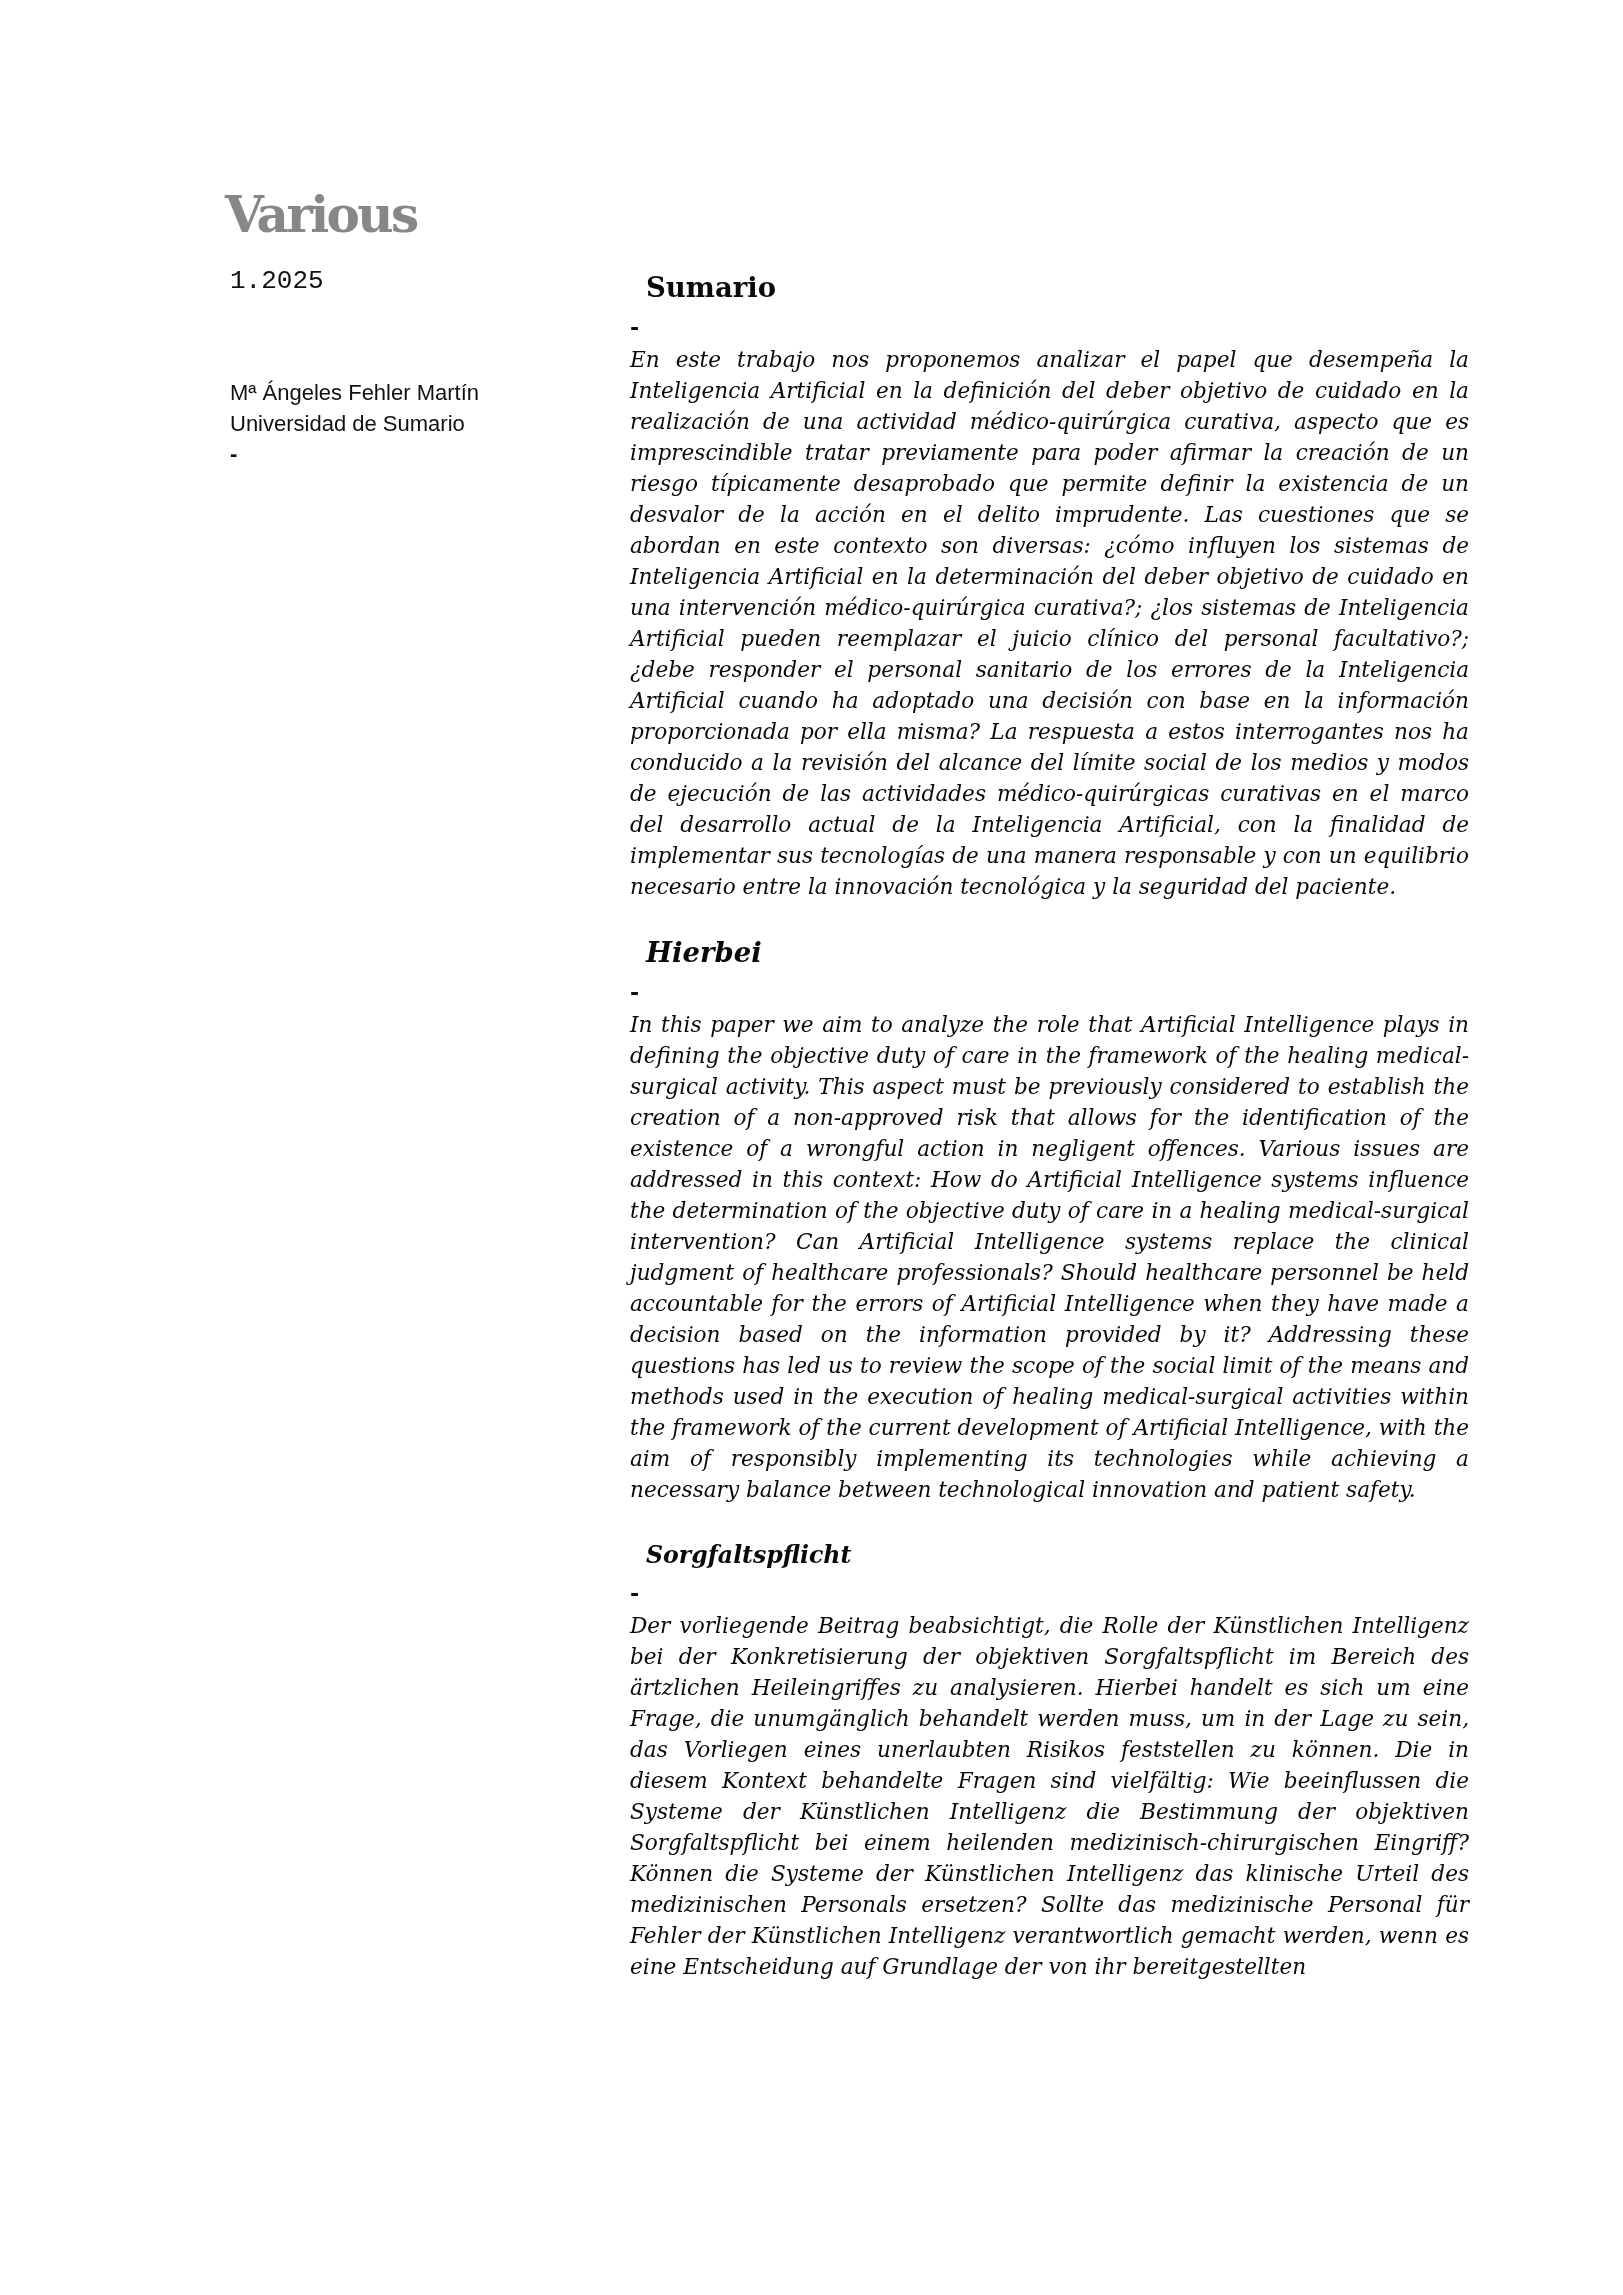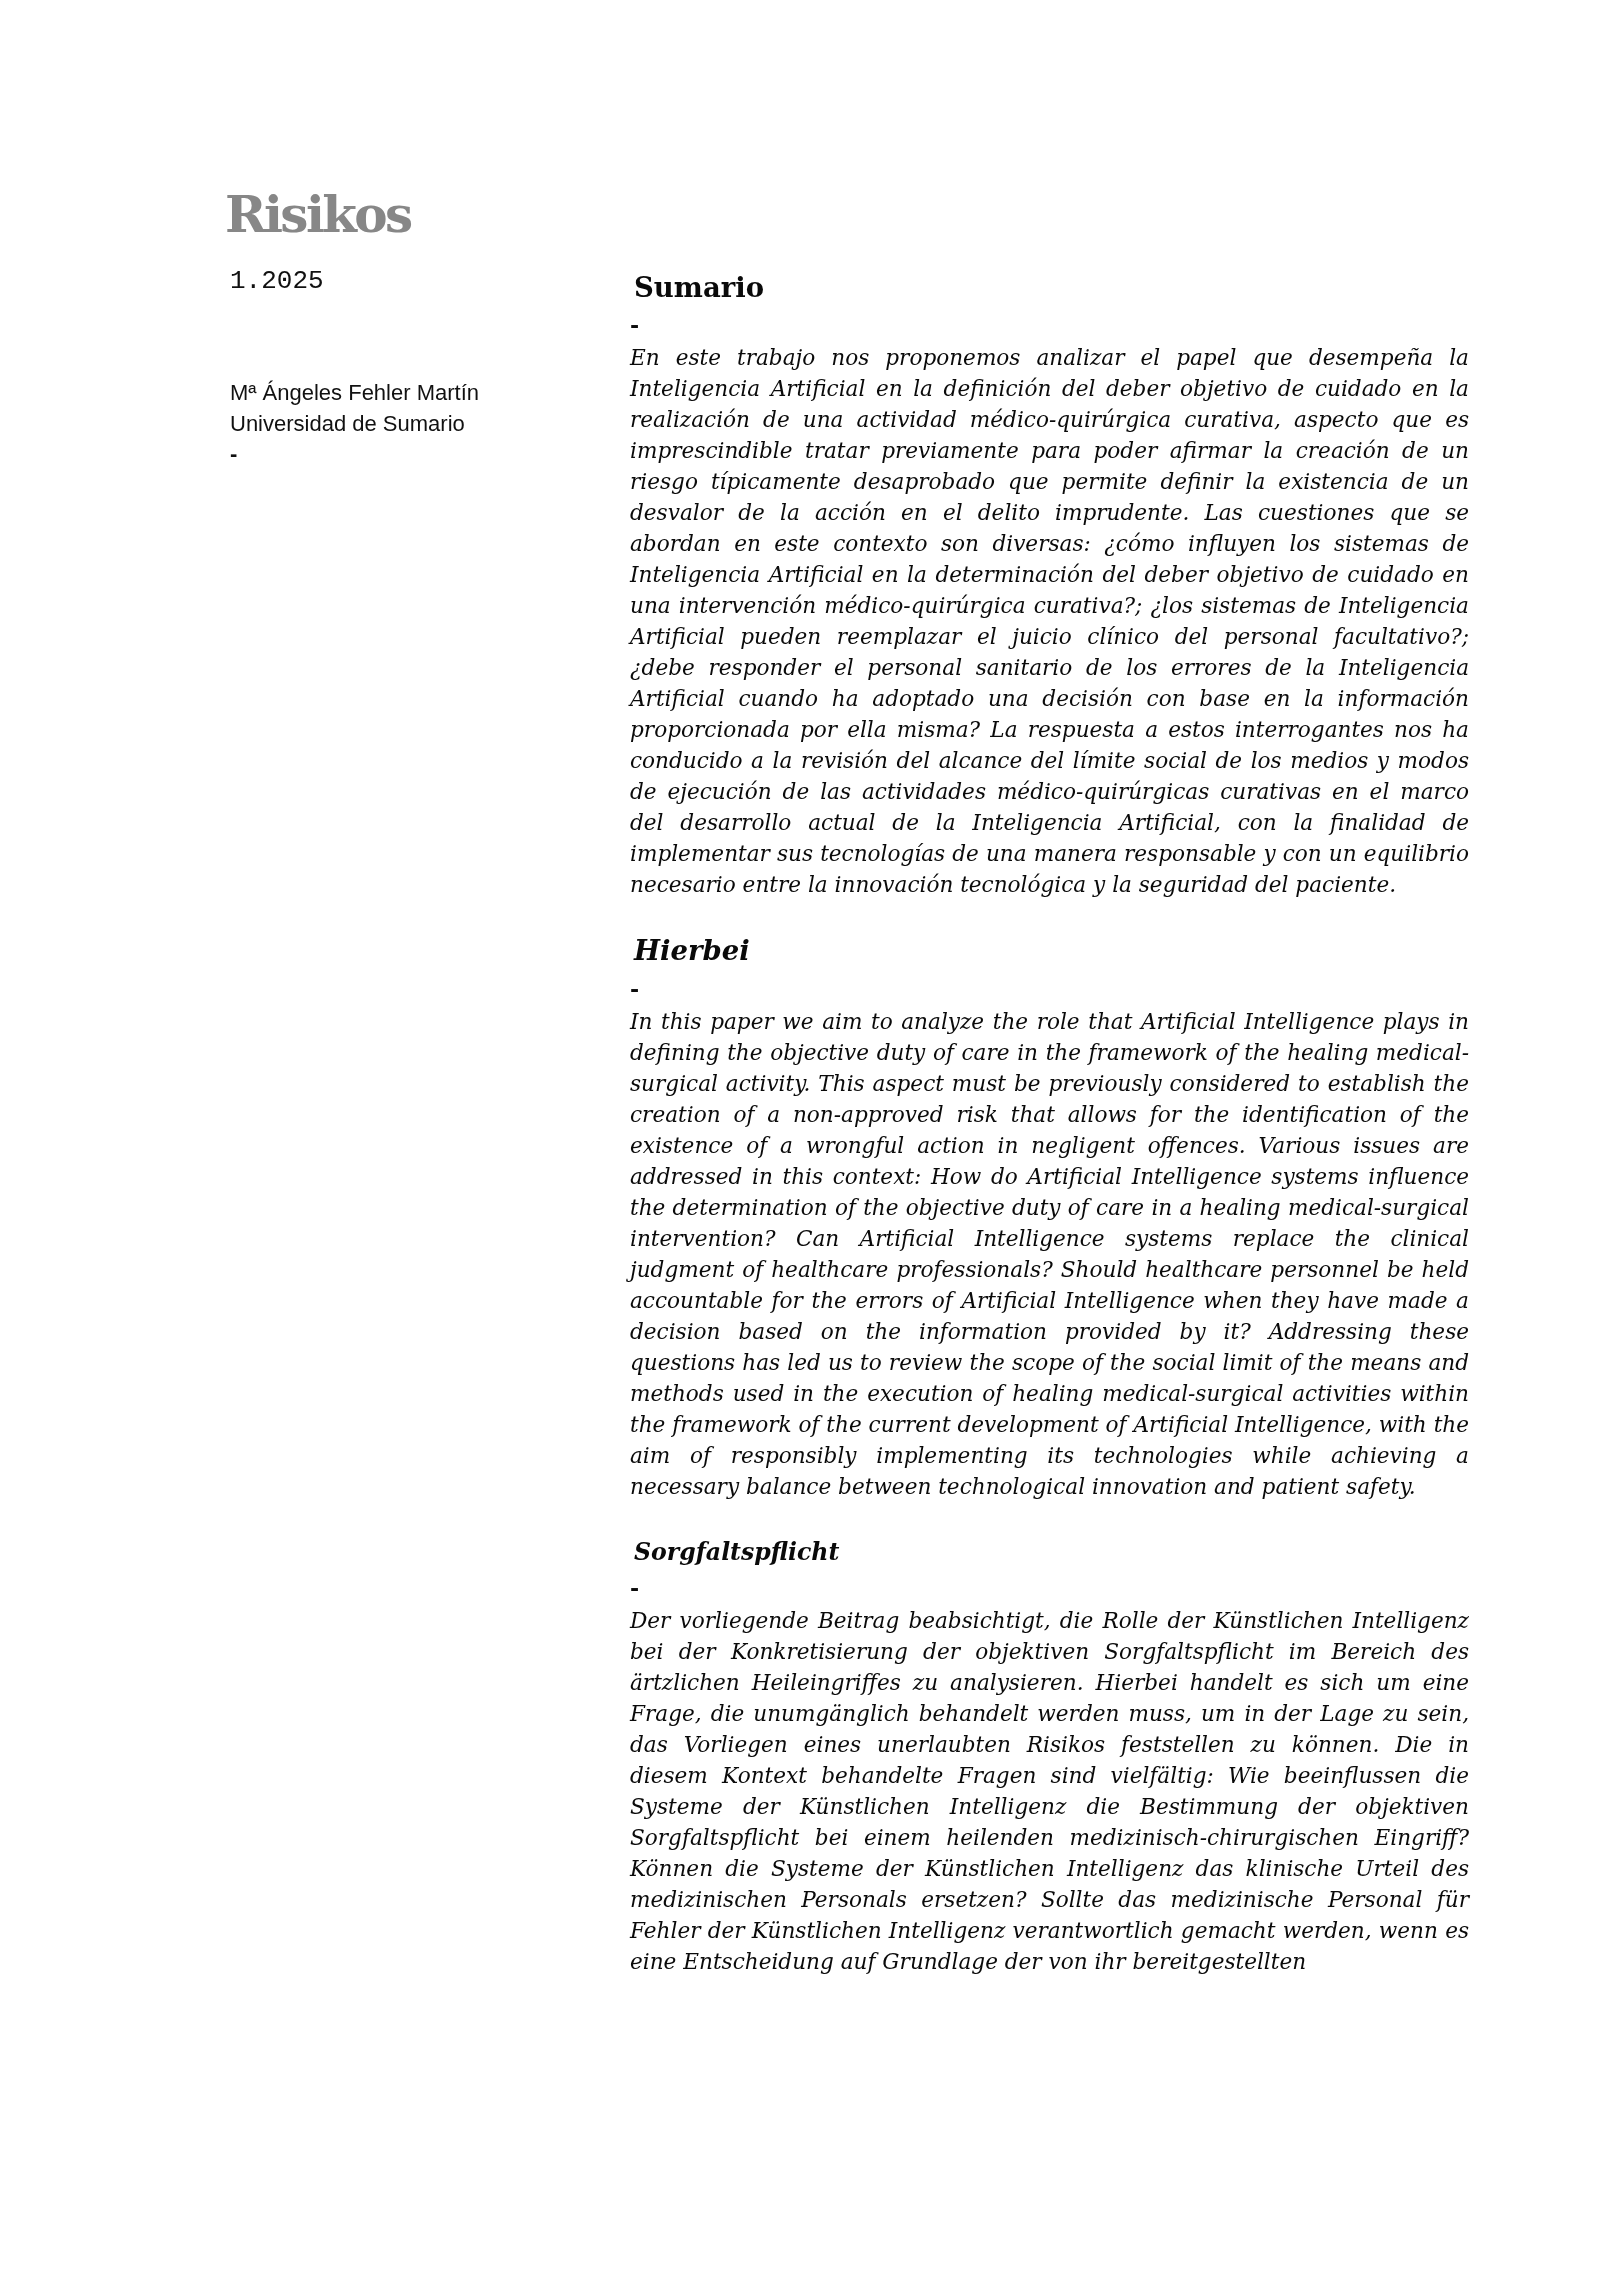--- a/index.html
+++ b/index.html
@@ -60,21 +60,21 @@
   .title {
     margin: 0;
     font-family: "DejaVu Serif", serif;
     font-weight: 700;
     font-size: 31px;
     line-height: 48px;
     text-align: justify;
     color: #0a0a0a;
   }
   .heading {
-    margin: 4px;
+    margin: 16px;
     font-family: "DejaVu Serif", serif;
     font-weight: 700;
     font-size: 27.5px;
     line-height: 1.05;
     color: #0a0a0a;
   }
   .h-sumario      { margin-top: 77px; }
   .h-abstract     { margin-top: 36px; font-style: italic; }
   .h-zusammen     { margin-top: 38px; font-style: italic; font-size: 23.6px; }
   .dash {
@@ -104,21 +104,21 @@
     font-family: "Liberation Sans", sans-serif;
     font-size: 21.6px;
     color: #111111;
   }
 </style>
 </head>
 <body>
 
 <div class="page">
 
-  <div class="logo" style="color: rgb(135, 135, 135);">Risikos</div>
+  <div class="logo" style="color: rgb(135, 135, 135);">Various</div>
 
   <div class="issue">1.2025</div>
 
   <div class="author">
     <div>Mª Ángeles Fehler Martín</div>
     <div>Universidad de Sumario</div>
     <div class="author-dash">-</div>
   </div>
 
   <div class="main">

